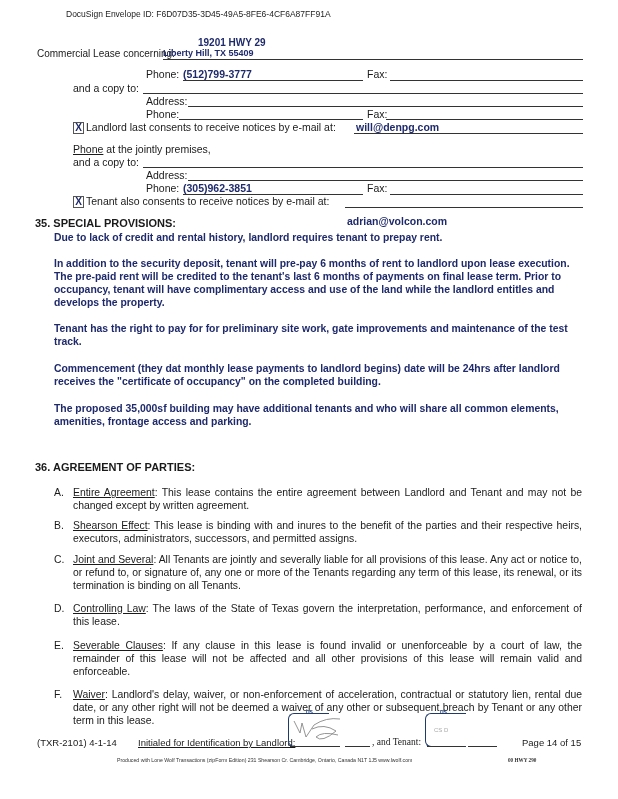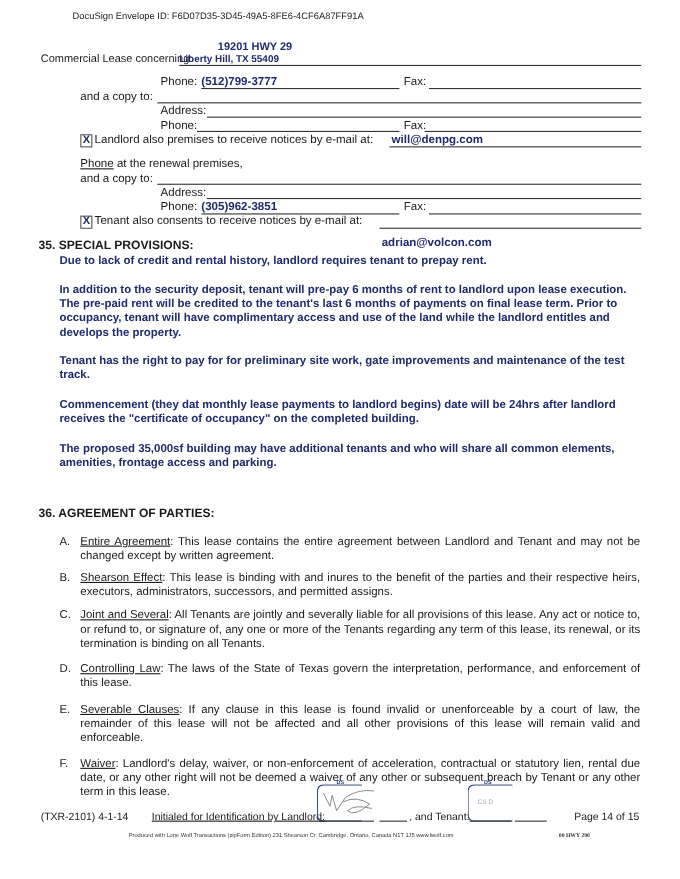--- a/index.html
+++ b/index.html
@@ -43,25 +43,25 @@
 <div class="lbl" style="left:73px; top:82px;">and a copy to:</div>
 <div class="line" style="left:143px; top:93px; width:440px;"></div>
 <div class="lbl" style="left:146px; top:95px;">Address:</div>
 <div class="line" style="left:188px; top:106px; width:395px;"></div>
 <div class="lbl" style="left:146px; top:108px;">Phone:</div>
 <div class="line" style="left:179px; top:119px; width:184px;"></div>
 <div class="lbl" style="left:367px; top:108px;">Fax:</div>
 <div class="line" style="left:386px; top:119px; width:197px;"></div>
 
 <div class="chk" style="left:73px; top:122px;">X</div>
-<div class="lbl" style="left:86px; top:121px;">Landlord also premises to receive notices by e-mail at:</div>
+<div class="lbl" style="left:86px; top:121px;">Landlord last consents to receive notices by e-mail at:</div>
 <div class="val" style="left:356px; top:121px;">will@denpg.com</div>
 <div class="line" style="left:354px; top:133px; width:229px;"></div>
 
-<div class="lbl" style="left:73px; top:143px;"><span class="u">Phone</span><span> at the renewal premises,</span></div>
+<div class="lbl" style="left:73px; top:143px;"><span class="u">Phone</span><span> at the jointly premises,</span></div>
 <div class="lbl" style="left:73px; top:156px;">and a copy to:</div>
 <div class="line" style="left:143px; top:167px; width:440px;"></div>
 <div class="lbl" style="left:146px; top:169px;">Address:</div>
 <div class="line" style="left:188px; top:180px; width:395px;"></div>
 <div class="lbl" style="left:146px; top:182px;">Phone:</div>
 <div class="val" style="left:183px; top:182px;">(305)962-3851</div>
 <div class="line" style="left:183px; top:194px; width:180px;"></div>
 <div class="lbl" style="left:367px; top:182px;">Fax:</div>
 <div class="line" style="left:390px; top:194px; width:193px;"></div>
 
@@ -108,21 +108,21 @@
 <div class="footer" style="left:138px;text-decoration:underline;">Initialed for Identification by Landlord:</div>
 
 <div class="ds-box" style="left:288px; top:713px; width:40px; height:32px;"></div>
 <div class="ds-tag" style="left:306px; top:709px;">DS</div>
 <svg class="abs" style="left:292px; top:713px;" width="50" height="32">
   <path d="M2,8 L8,20 L10,10 L14,24 L22,12 Q34,4 48,6 M20,16 Q32,10 44,18 Q30,30 24,24 Q30,18 46,22" fill="none" stroke="#888" stroke-width="0.9"></path>
 </svg>
 <div class="line" style="left:290px; top:746px; width:50px;"></div>
 <div class="line" style="left:345px; top:746px; width:25px;"></div>
 
-<div class="footer" style="left:372px;">, and Tenant:</div>
+<div class="footer" style="left:372px;font-family:Liberation Serif, serif;">, and Tenant:</div>
 
 <div class="ds-box" style="left:425px; top:713px; width:40px; height:32px;"></div>
 <div class="ds-tag" style="left:440px; top:709px;">DS</div>
 <div class="abs" style="left:434px; top:727px; font-size:6px; color:#aaa;">CS D</div>
 <div class="line" style="left:427px; top:746px; width:38px;"></div>
 <div class="line" style="left:468px; top:746px; width:29px;"></div>
 
 <div class="footer" style="left:522px;">Page 14 of 15</div>
 
 <div class="produced">Produced with Lone Wolf Transactions (zipForm Edition) 231 Shearson Cr. Cambridge, Ontario, Canada N1T 1J5    www.lwolf.com</div>

